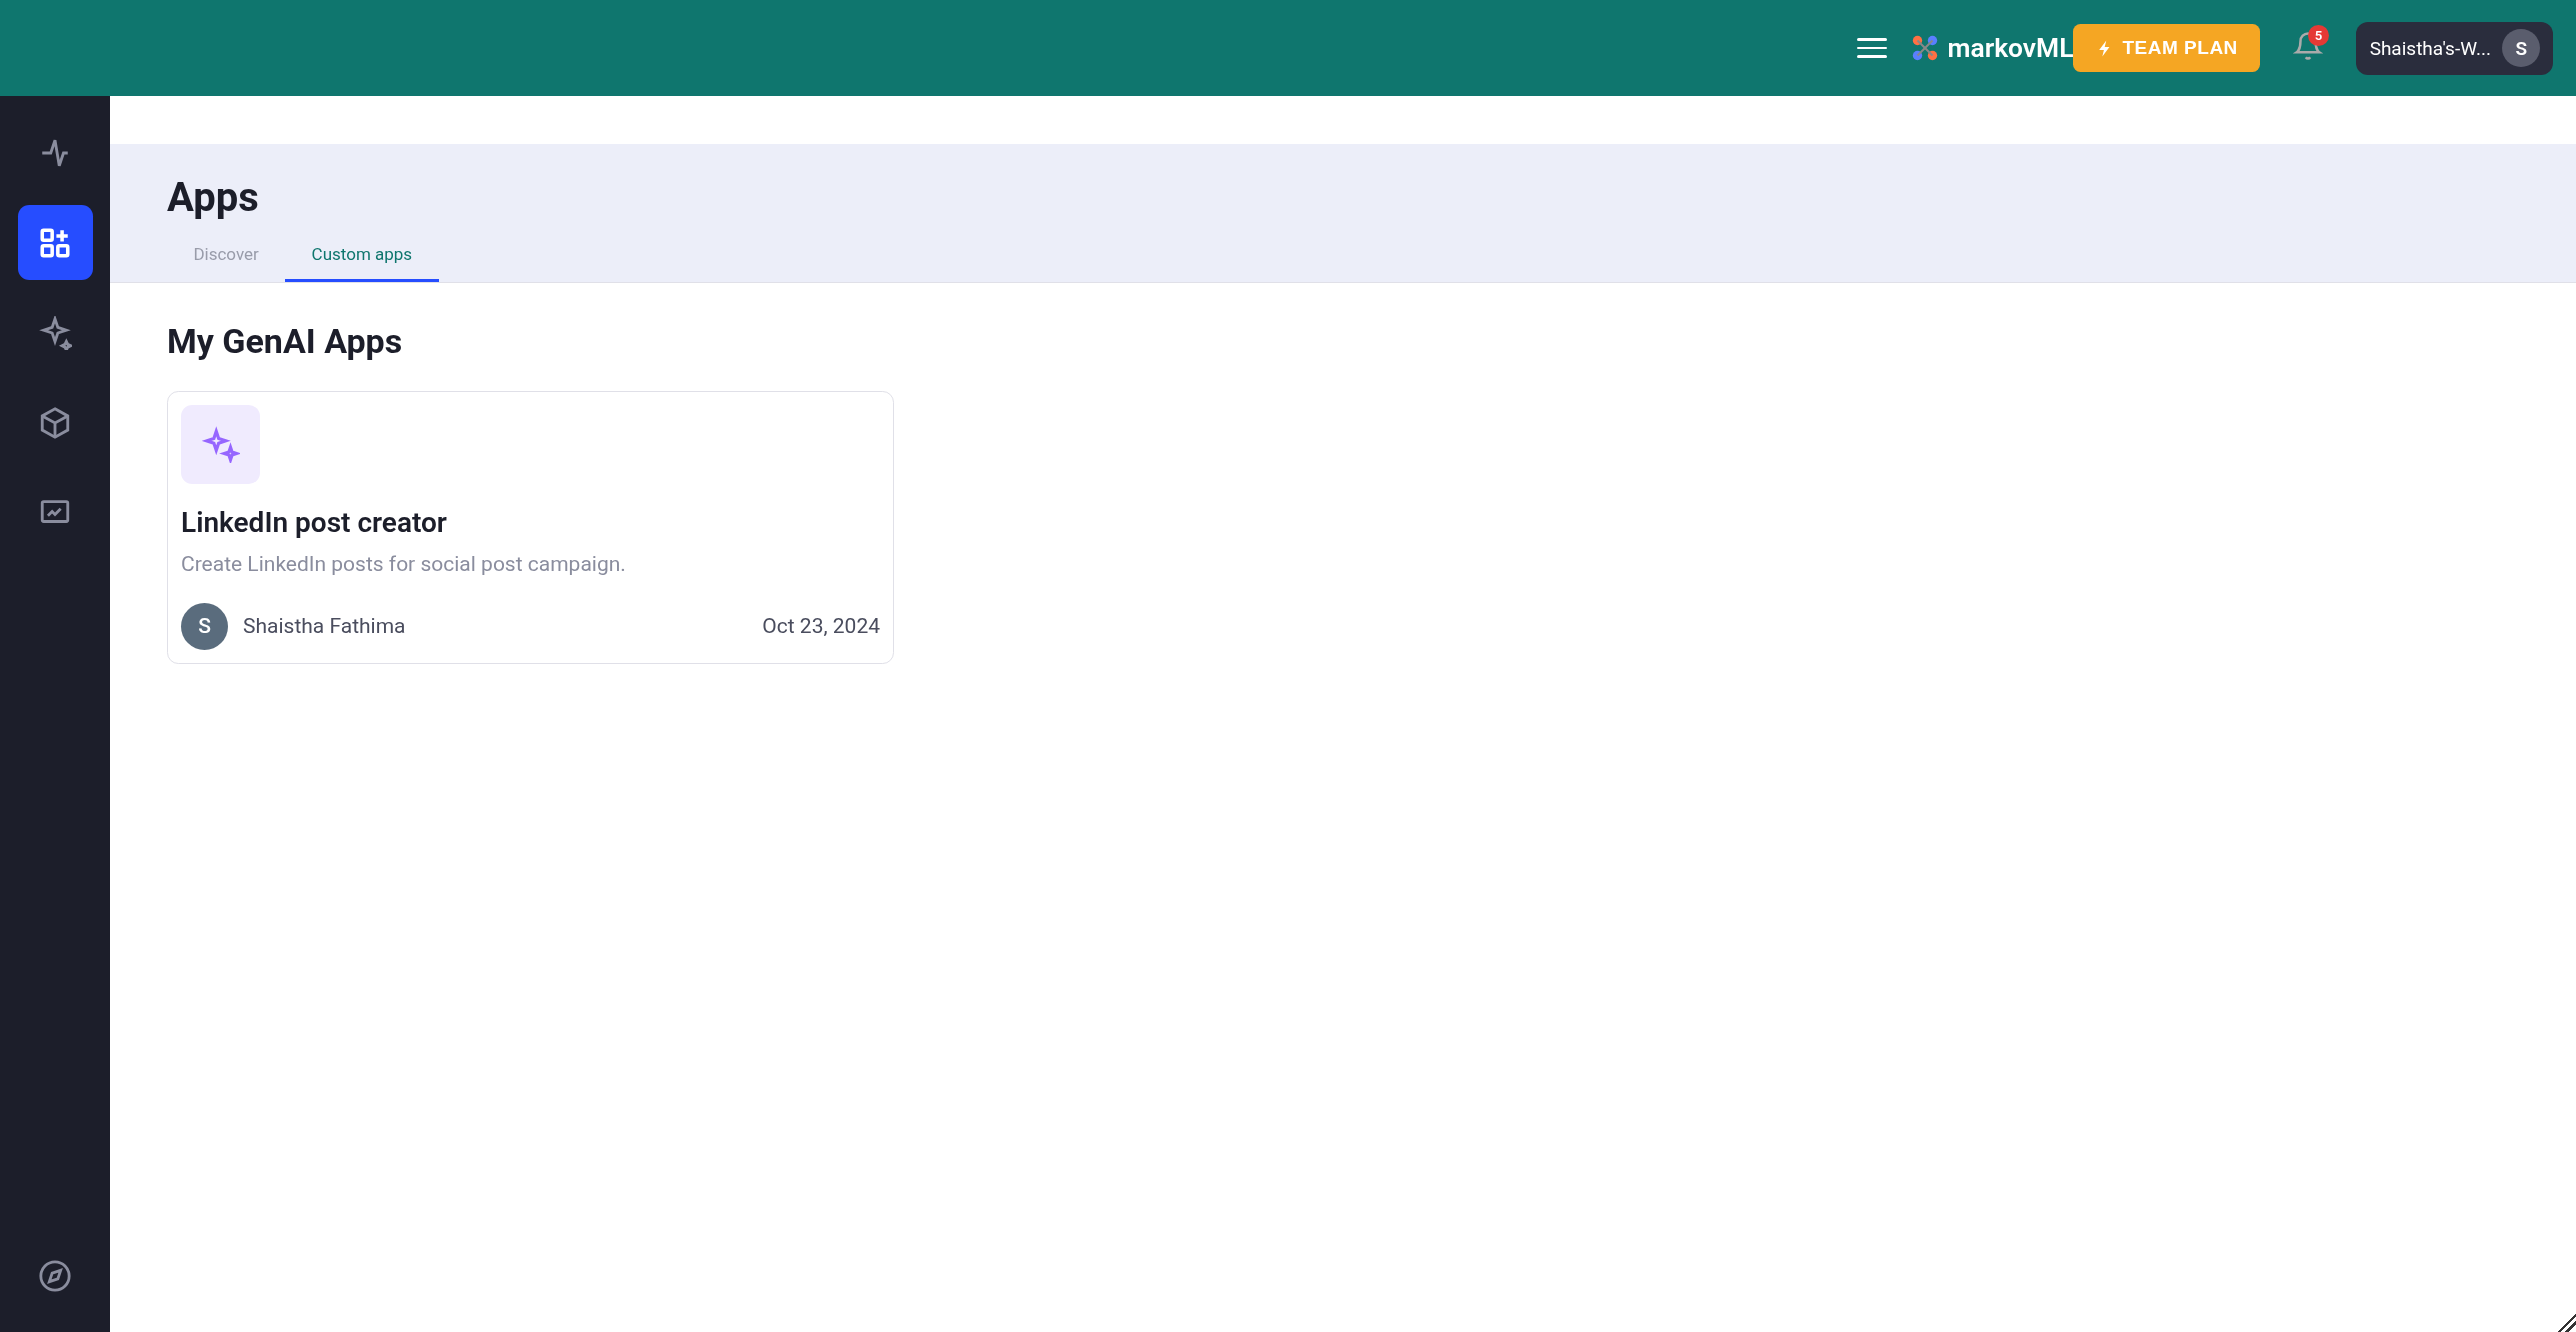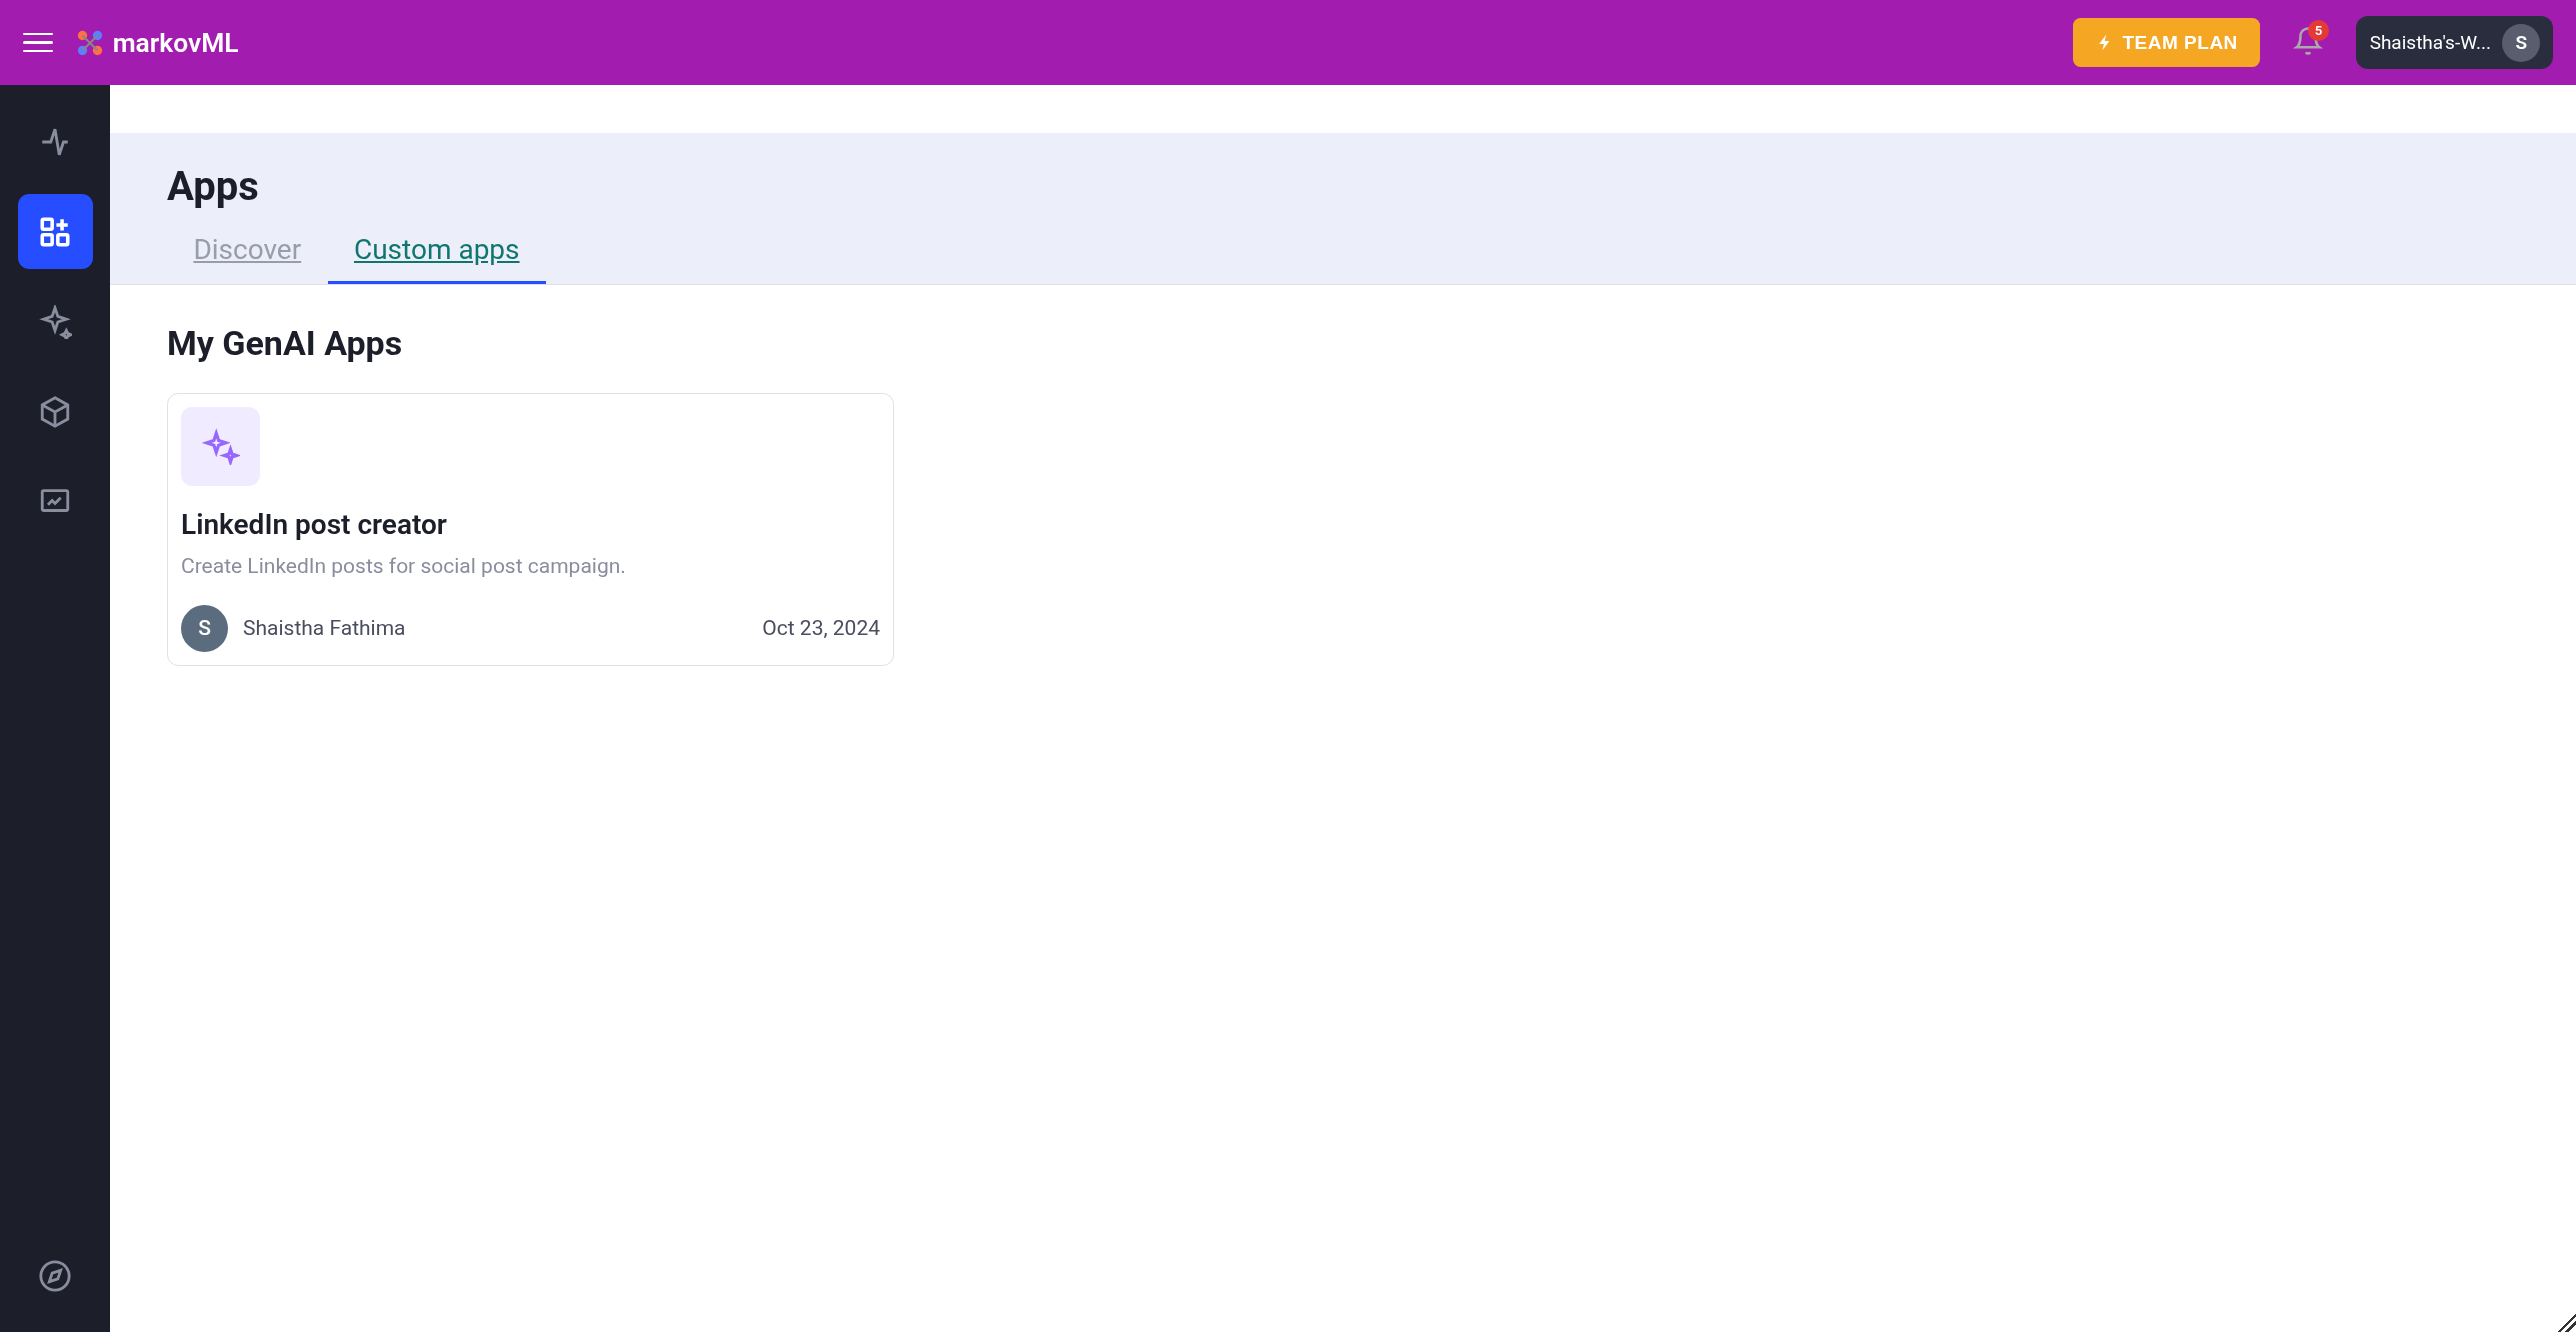--- a/index.html
+++ b/index.html
@@ -2,25 +2,25 @@
 <html style="font-size:15px"><head>
   <meta charset="utf-8">
   <style>
     * { margin: 0; padding: 0; box-sizing: border-box; }
     body { font-family: -apple-system, BlinkMacSystemFont, 'Segoe UI', Roboto, sans-serif; background: #fff; overflow: hidden; }
     
     .app-container { display: flex; flex-direction: column; height: 100vh; width: 100vw; }
     
     
     .top-header { 
-      background: #a21caf; 
-      height: 85px; 
-      display: flex; 
-      align-items: center; 
-      justify-content: space-between;
+      background: #0f766e; 
+      height: 96px; 
+      display: flex; 
+      align-items: center; 
+      justify-content: flex-end;
       padding: 0 22.6px;
       color: #fff;
     }
     .header-left { display: flex; align-items: center; gap: 22.6px; }
     .hamburger { cursor: pointer; display: flex; flex-direction: column; gap: 5.7px; }
     .hamburger span { width: 30px; height: 2.8px; background: #fff; border-radius: 1.9px; }
     .logo { display: flex; align-items: center; gap: 7.5px; font-size: 26.4px; font-weight: 600; }
     .logo-icon { width: 30px; height: 30px; }
     
     .header-right { display: flex; align-items: center; gap: 33px; }
@@ -115,25 +115,24 @@
       background: #eceef9; 
       padding: 30px 57px 0 57px;
       border-bottom: 0.9px solid #e0e0e8;
     }
     .page-title { font-size: 40px; font-weight: 700; color: #1c1e2a; margin-bottom: 7.5px; }
     .page-subtitle { font-size: 22.6px; color: #4a4d5e; margin-bottom: 22.6px; }
     
     .tabs { display: flex; gap: 0; }
     .tab { 
       padding: 15px 26.4px; 
-      font-size: 28px; 
+      font-size: 17px; 
       cursor: pointer; 
       color: #999caa; 
       border-bottom: 3.8px solid transparent;
-      text-decoration: underline;
     }
     .tab.active { color: #0f766e; border-bottom-color: #264dff; }
     
     .content-body { padding: 38px 57px; }
     .section-title { font-size: 34px; font-weight: 700; color: #1c1e2a; margin-bottom: 30px; }
     
     .app-card { 
       width: 727px; 
       border: 0.9px solid #e0e0e8; 
       border-radius: 11.3px; 

